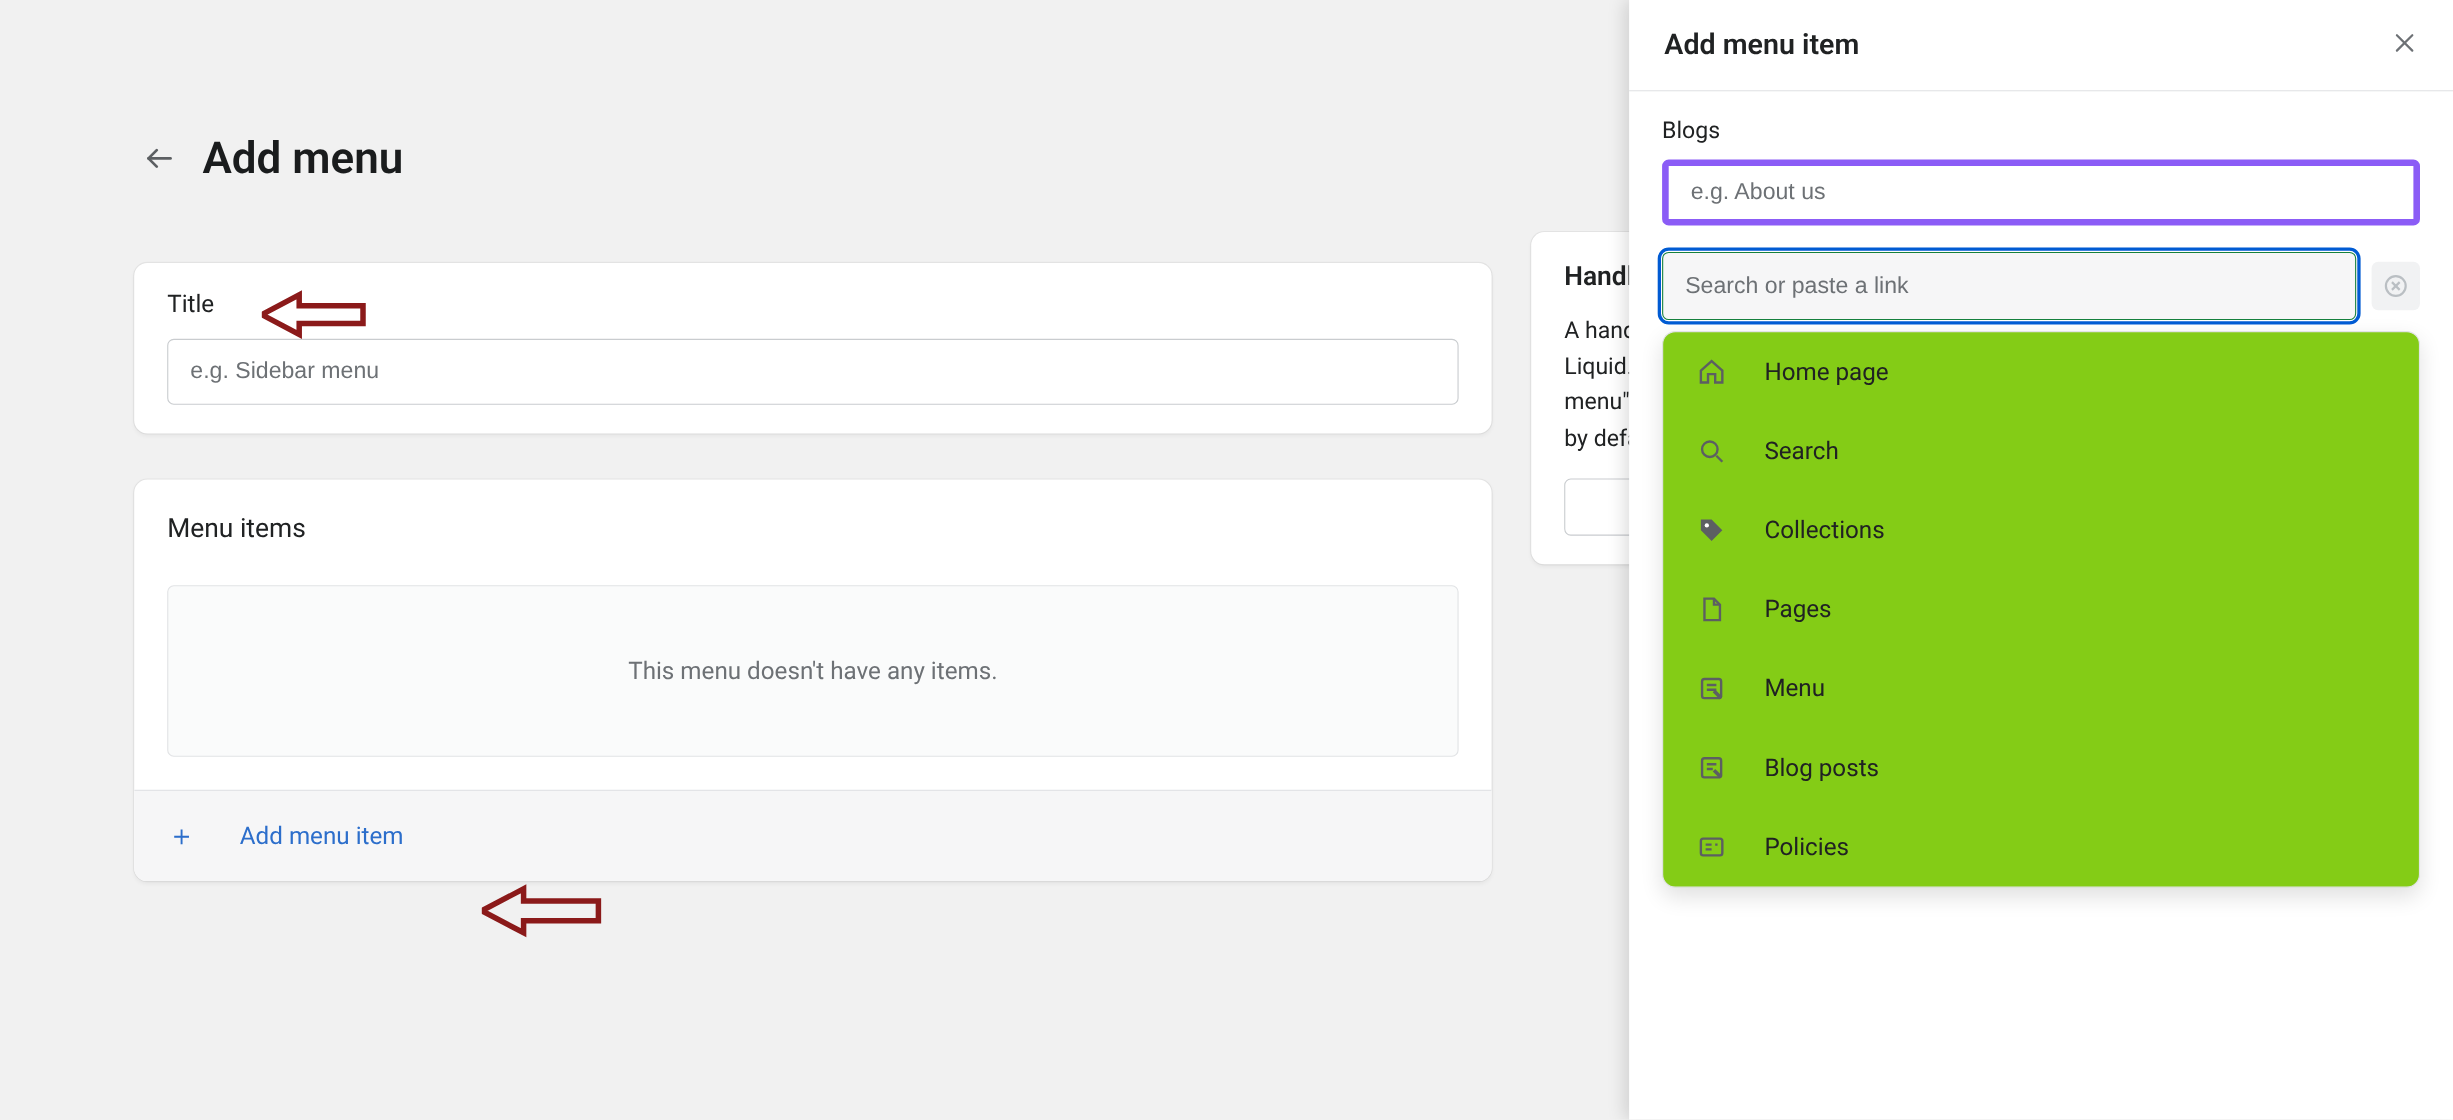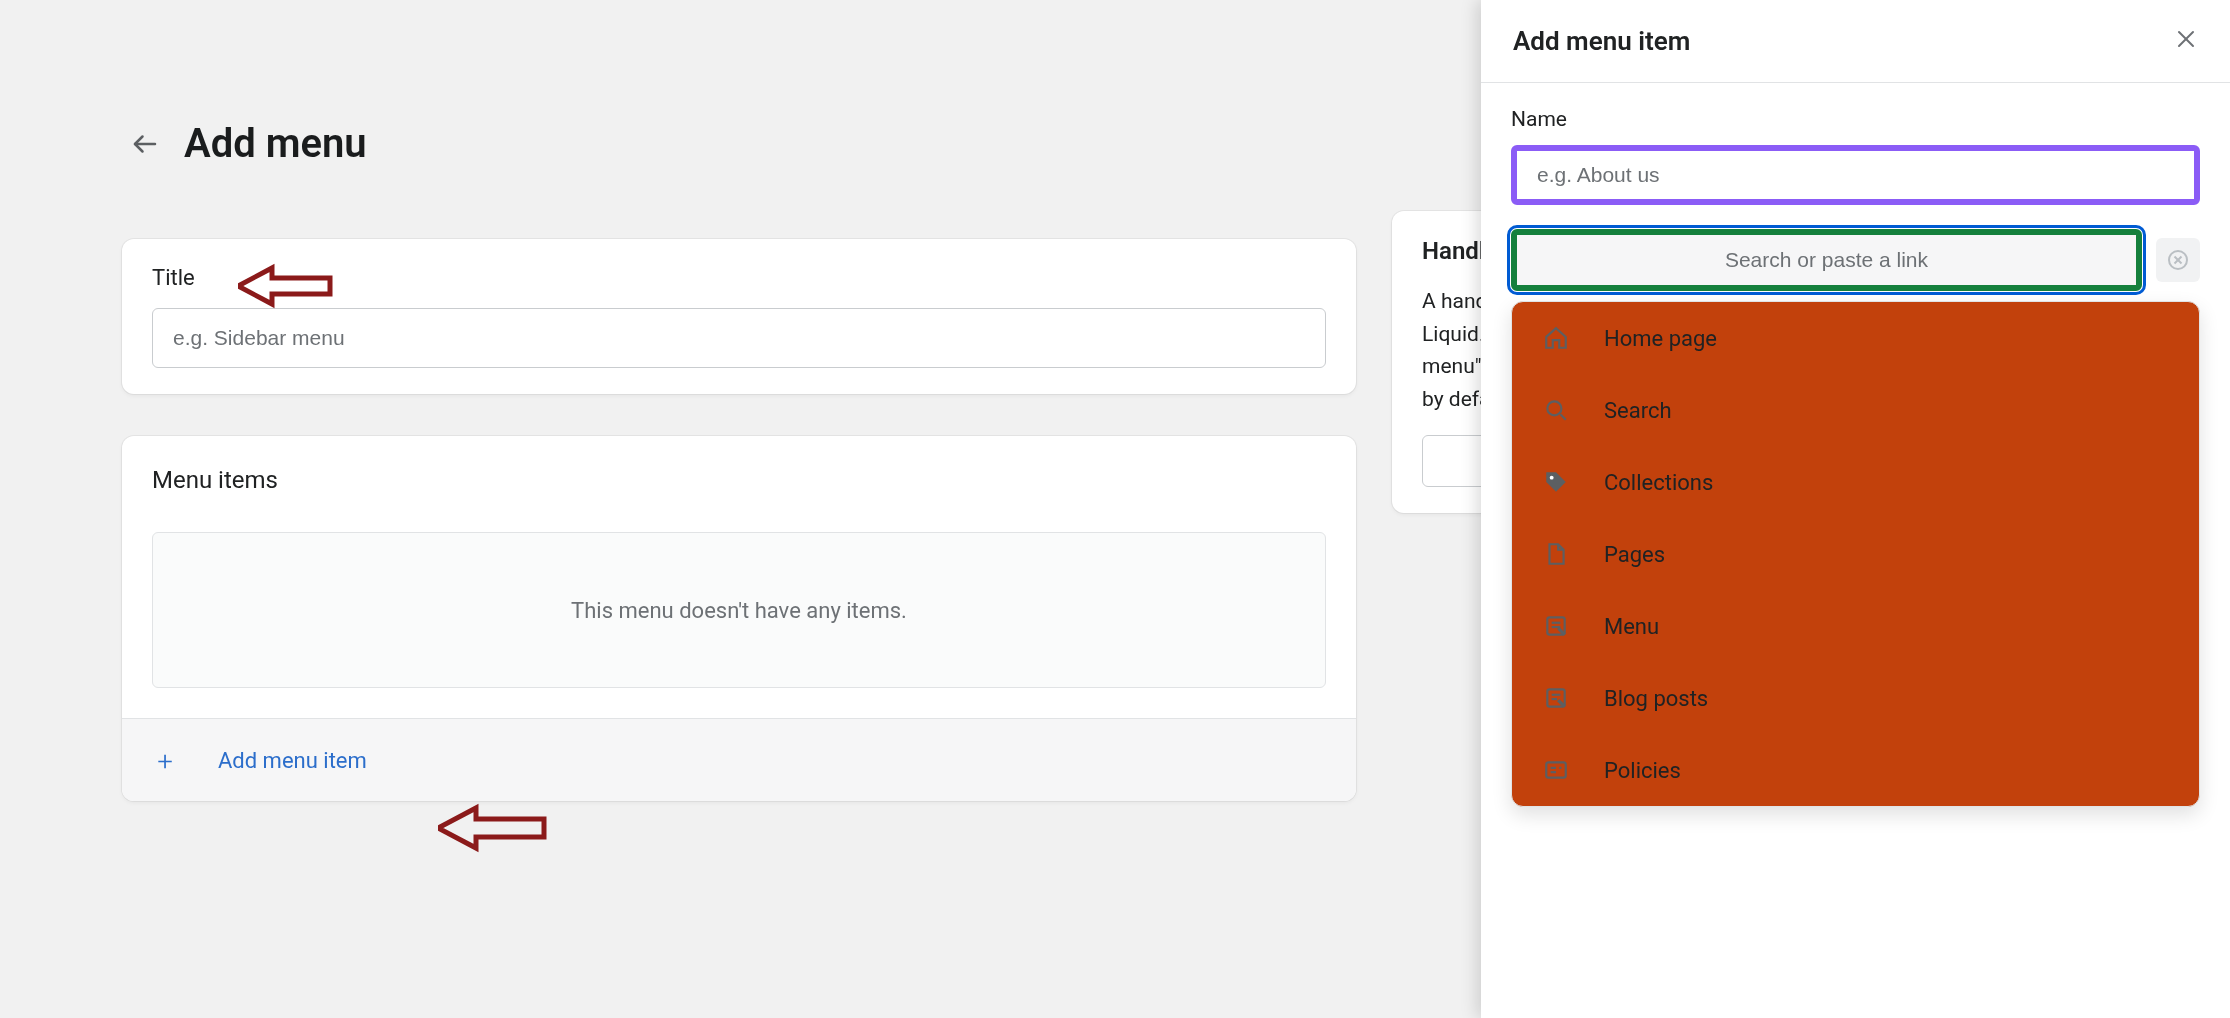--- a/index.html
+++ b/index.html
@@ -146,46 +146,45 @@
     font-size: 21px;
     padding: 0 20px;
   }
   .name-input::placeholder { color: #6d7175; }
 
   .link-row { display: flex; align-items: center; gap: 14px; margin-top: 24px; }
   .link-input-wrap { flex: 1; }
   .link-input {
     width: 100%;
     height: 62px;
-    border: 6px solid #15803d;
+    border: 1px solid #15803d;
     border-radius: 6px;
     background: #f6f6f7;
     font-size: 21px;
     padding: 0 20px;
     outline: 3px solid #005bd3;
     outline-offset: 1px;
-    text-align: center;
   }
   .link-input::placeholder { color: #6d7175; }
   .clear-btn {
     width: 44px; height: 44px;
     display: inline-flex; align-items: center; justify-content: center;
     background: #f1f2f3;
     border-radius: 6px;
     color: #babfc3;
   }
 
   
   .dropdown {
     margin-top: 10px;
     border: 1px solid #e1e3e5;
     border-radius: 12px;
     box-shadow: 0 8px 20px rgba(0,0,0,0.12);
     overflow: hidden;
-    background: #c2410c;
+    background: #84cc16;
   }
   .dd-item {
     display: flex;
     align-items: center;
     gap: 34px;
     padding: 22px 30px;
     font-size: 22px;
     color: #202223;
     cursor: pointer;
   }
@@ -271,21 +270,21 @@
   <div class="panel-header">
     <div class="panel-title">Add menu item</div>
     <span class="close-x">
       <svg width="24" height="24" viewBox="0 0 24 24" fill="none" stroke="currentColor" stroke-width="2" stroke-linecap="round">
           <line x1="5" y1="5" x2="19" y2="19"></line>
           <line x1="19" y1="5" x2="5" y2="19"></line>
         </svg>
     </span>
   </div>
   <div class="panel-body">
-    <div class="field-label">Name</div>
+    <div class="field-label">Blogs</div>
     <input class="name-input" placeholder="e.g. About us" style="">
 
     <div class="link-row">
       <div class="link-input-wrap">
         <input class="link-input" placeholder="Search or paste a link" style="">
       </div>
       <span class="clear-btn">
         <svg width="24" height="24" viewBox="0 0 24 24" fill="none" stroke="currentColor" stroke-width="2">
             <circle cx="12" cy="12" r="9"></circle>
             <line x1="8.5" y1="8.5" x2="15.5" y2="15.5"></line>

